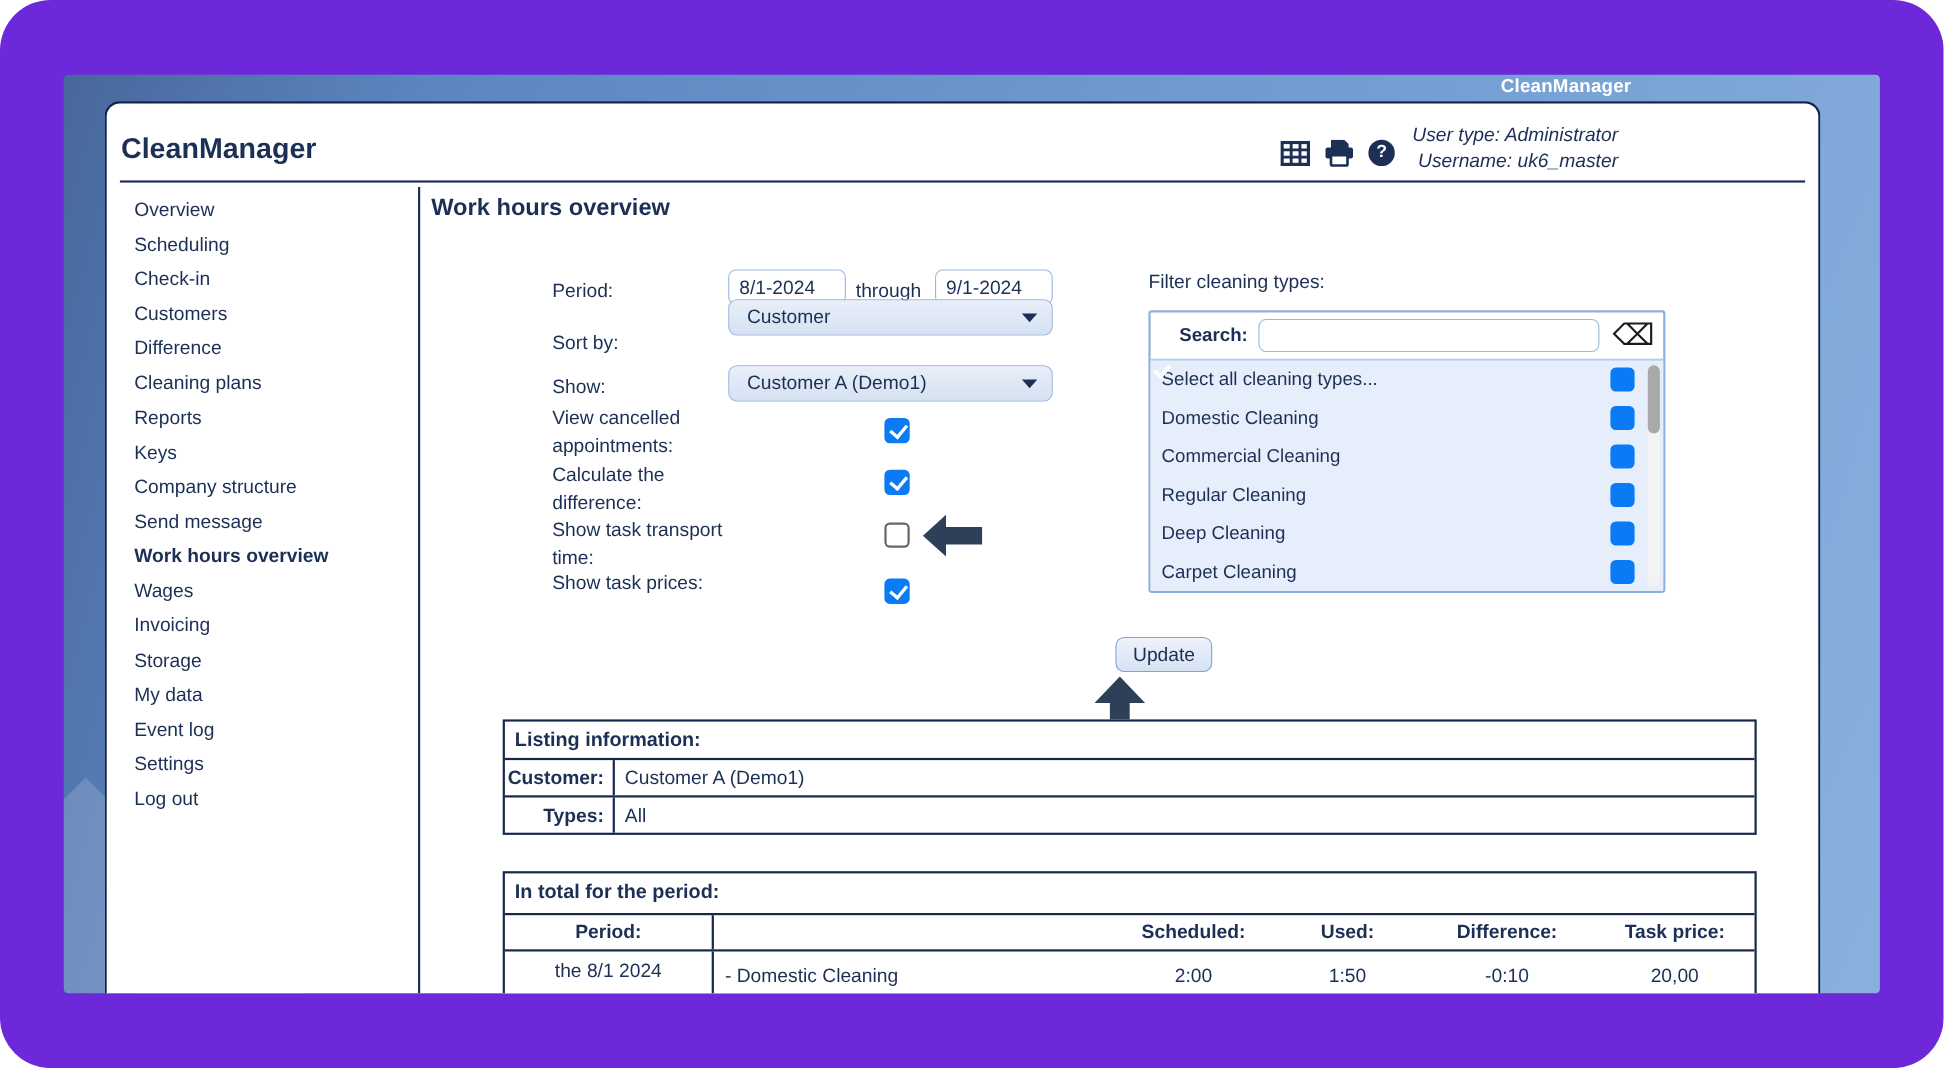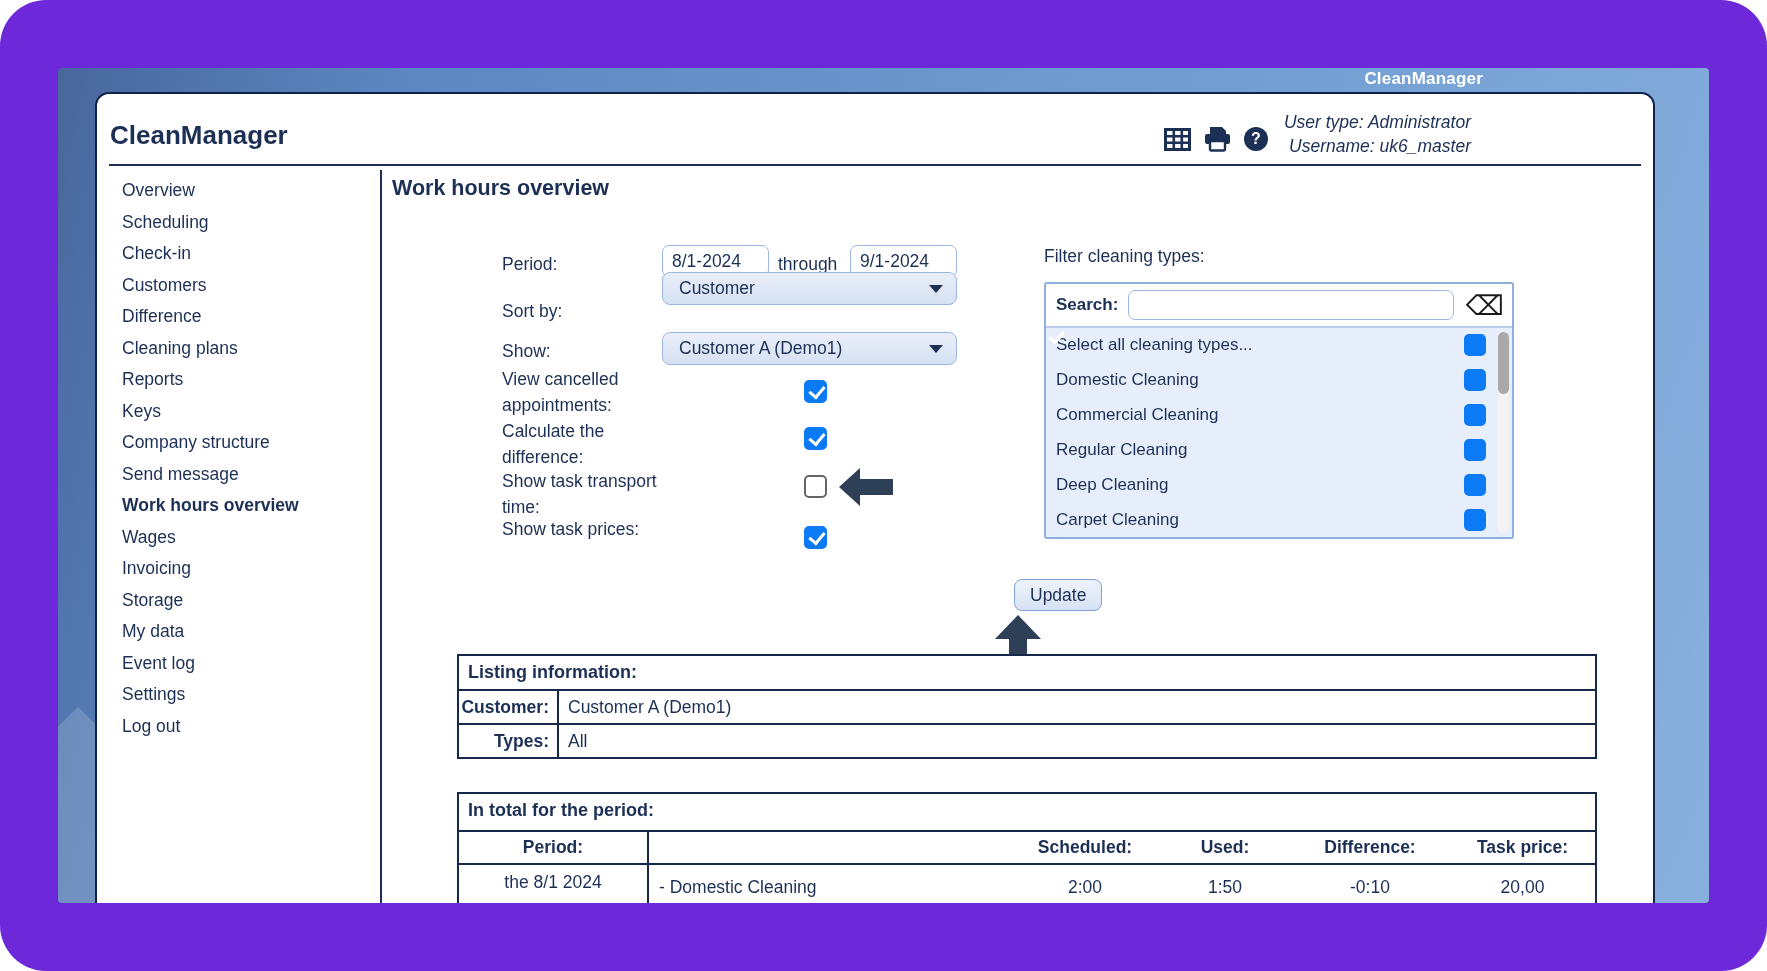--- a/index.html
+++ b/index.html
@@ -76,21 +76,21 @@
   .cb.small.checked::after{left:6px;top:1px;width:6px;height:11px;}
   .arrow-svg{position:absolute;}
   
   .filter-title{position:absolute;left:947px;top:152px;font-size:17.5px;}
   .filter-panel{
     position:absolute;left:947px;top:188px;width:470px;height:257px;
     border:2px solid #8fafdd;border-radius:3px;background:#fff;
   }
   .fsearch{height:44px;display:flex;align-items:center;padding:0 6px 0 10px;gap:10px;
     border-bottom:2px solid #b9cdea;}
-  .fsearch-label{font-weight:bold;font-size:17px;}
+  .fsearch-label{font-weight:bold;font-size:17px;margin-left:16px;}
   .fsearch-input{flex:1;height:30px;border:1.5px solid #9ab7e3;border-radius:7px;
     font-family:inherit;font-size:17px;color:#1c2f55;padding:0 8px;outline:none;}
   .fclear{font-family:"DejaVu Sans",sans-serif;font-size:27px;line-height:27px;color:#1a1a1a;
     cursor:pointer;padding:0 2px;}
   .flist{position:absolute;top:44px;left:0;right:0;bottom:0;background:#e7eefb;
     display:flex;flex-direction:column;}
   .flist-row{flex:1;display:flex;align-items:center;padding:0 26px 0 10px;font-size:17px;
     cursor:pointer;}
   .flist-row span.lab{flex:1;}
   .fscroll{position:absolute;right:3px;top:48px;bottom:4px;width:11px;background:#f3f3f3;

